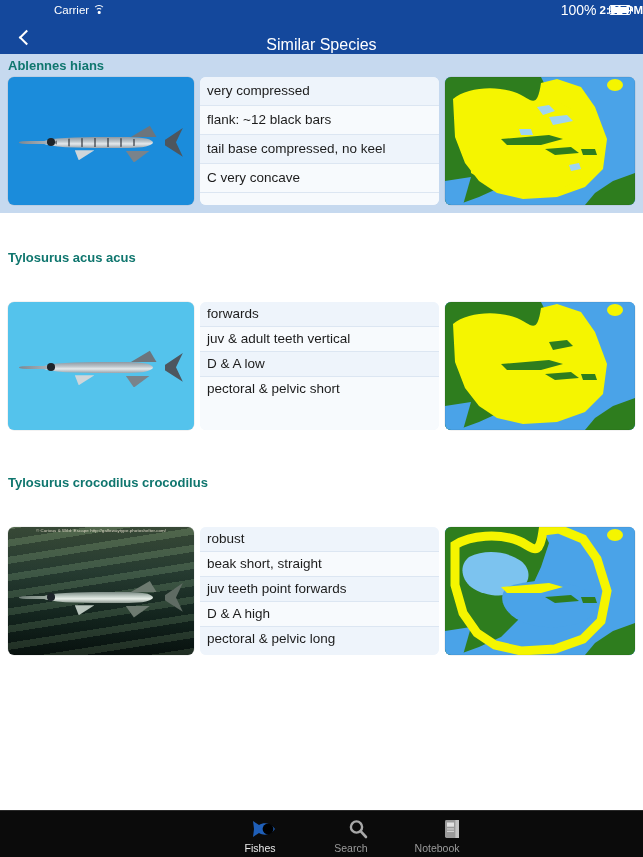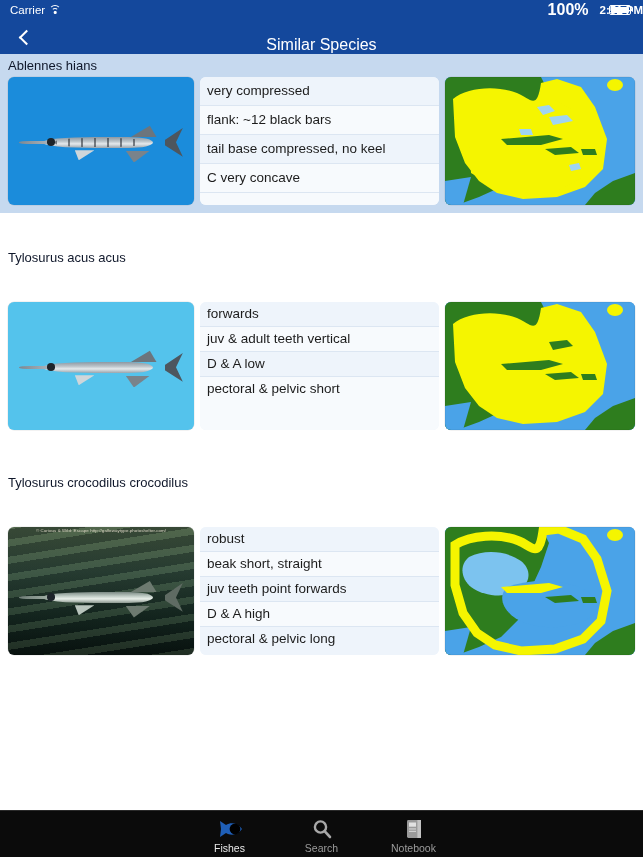--- a/index.html
+++ b/index.html
@@ -10,28 +10,28 @@
     overflow: hidden;
   }
   #app { width: 643px; height: 857px; position: relative; display: flex; flex-direction: column; }
 
   
   .statusbar {
     height: 20px; background: #14489c; color: #ffffff;
     display: flex; align-items: center; padding: 0 10px;
     font-size: 11.5px; flex: 0 0 20px; position: relative;
   }
-  .status-left { display: flex; align-items: flex-start; gap: 4px; }
+  .status-left { display: flex; align-items: flex-start; gap: 4px; margin-left: 44px; }
   .status-center {
     position: absolute; left: 0; right: 0; text-align: right;
     font-size: 11.5px; font-weight: bold; pointer-events: none;
   }
   .status-right {
-    margin-left: auto; display: flex; align-items: center; gap: 20px;
-    font-size: 16px; z-index: 2; font-weight: bold;
+    margin-left: auto; display: flex; align-items: center; gap: 12px;
+    font-size: 14px; z-index: 2;
   }
   .wifi-ico { display: inline-block; width: 12px; height: 10px; position: relative; }
   .wifi-ico i {
     position: absolute; border: 1.4px solid #fff; border-bottom-color: transparent;
     border-left-color: transparent; border-right-color: transparent;
     border-radius: 50%; left: 50%; transform: translateX(-50%);
   }
   .wifi-ico i.a { width: 12px; height: 12px; top: 1px; }
   .wifi-ico i.b { width: 7px;  height: 7px;  top: 3.5px; }
   .wifi-ico i.c {
@@ -63,21 +63,21 @@
   .nav-title {
     position: absolute; left: 0; right: 0; text-align: center;
     font-size: 16px; color: #ffffff; pointer-events: none;
   }
 
   
   .content { flex: 1 1 auto; background: #ffffff; overflow: hidden; }
 
   .section-head {
     background: #c6d9ef; padding: 4px 24px 3px 8px;
-    font-size: 13px; font-weight: normal; color: #0f172a;
+    font-size: 13px; font-weight: bold; color: #0f766e;
     line-height: 16px;
   }
   .section-body {
     background: #c6d9ef; display: flex; gap: 6px;
     padding: 0 8px 8px 8px; align-items: stretch;
   }
   .section.alt .section-head, .section.alt .section-body { background: #ffffff; margin-top: 33px; }
 
   .card {
     border-radius: 6px; overflow: hidden; flex: 0 0 auto;
@@ -153,21 +153,21 @@
   
   .map svg { display: block; width: 100%; height: 100%; }
 
   
   .tabbar {
     height: 47px; background: #0b0b0b; border-top: 1px solid #2a2a2a;
     display: flex; align-items: center; justify-content: center; gap: 0;
     flex: 0 0 47px;
   }
   .tab {
-    width: 92px; display: flex; flex-direction: column; align-items: center;
+    width: 92px; display: flex; flex-direction: column; align-items: flex-end;
     justify-content: center; gap: 3px; cursor: pointer; height: 47px;
     padding-top: 4px;
   }
   .tab .lbl { font-size: 10.5px; color: #9b9b9b; line-height: 11px; }
   .tab.active .lbl { color: #e9e9e9; }
   .tab .ico { height: 22px; display: flex; align-items: center; justify-content: center; }
 </style>
 </head>
 <body>
 

